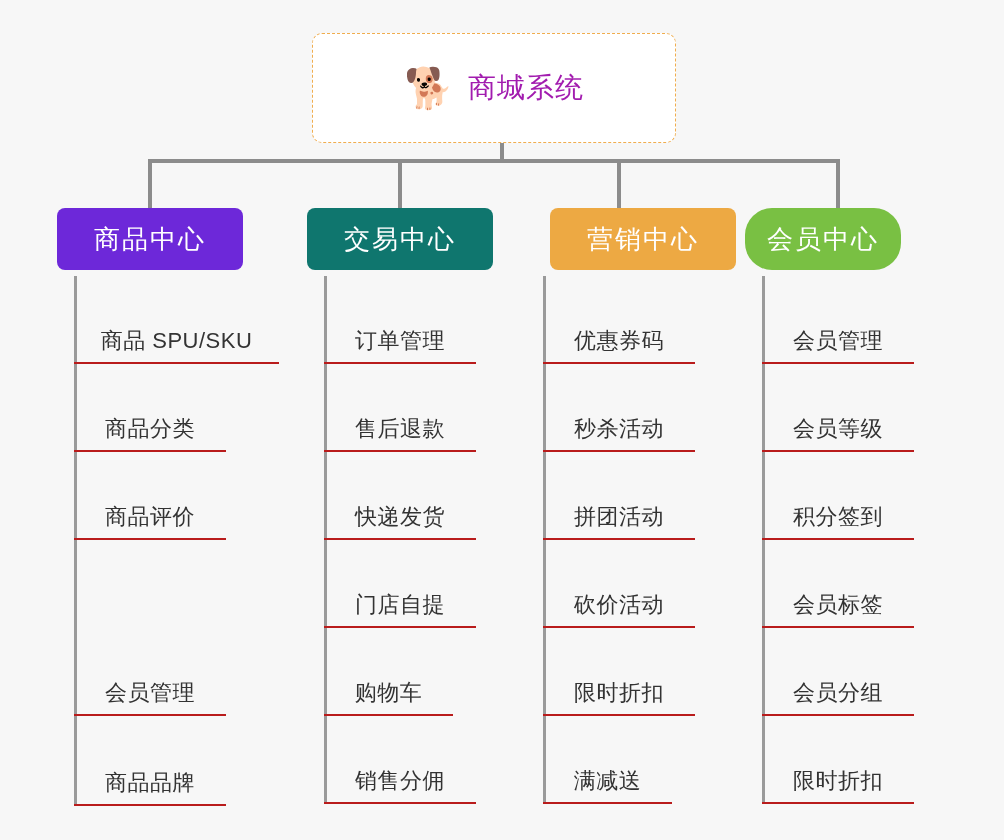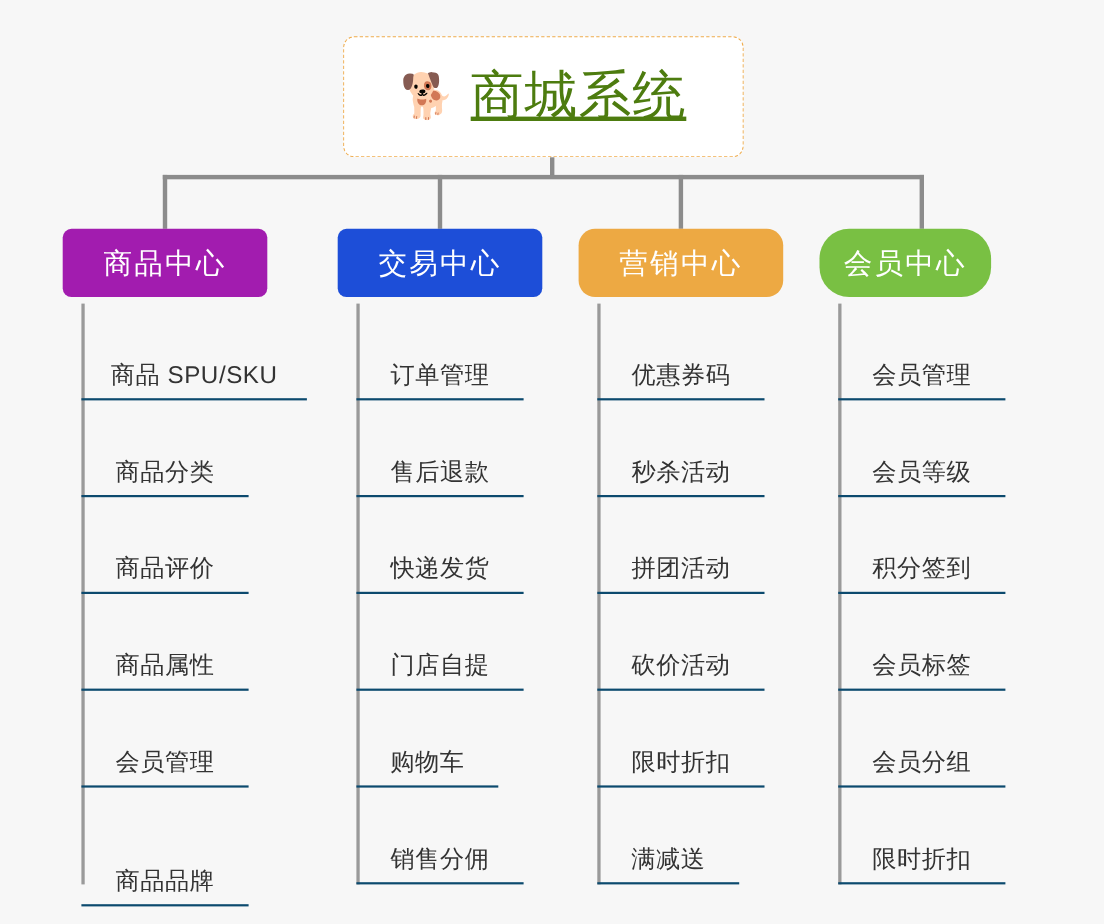--- a/index.html
+++ b/index.html
@@ -35,26 +35,25 @@
     align-items: center;
     justify-content: center;
     gap: 14px;
   }
   .root-emoji {
     font-size: 40px;
     line-height: 1;
     display: block;
   }
   .root-title {
-    font-size: 48px;
-    color: #4d7c0f;
+    font-size: 28px;
+    color: #a21caf;
     letter-spacing: 1px;
     line-height: 1;
     white-space: nowrap;
-    text-decoration: underline;
   }
 
   
   .conn {
     position: absolute;
     background: #8c8c8c;
   }
   .conn-v { width: 3px; }
   .conn-h { height: 3px; }
 
@@ -90,21 +89,21 @@
   .leaf-item {
     position: absolute;
     left: 0;
     height: 88px;
     box-sizing: border-box;
     display: flex;
     align-items: flex-end;
     justify-content: center;
   }
   .leaf-inner {
-    border-bottom: 2px solid #0c4a6e;
+    border-bottom: 2px solid #b91c1c;
     width: 100%;
     box-sizing: border-box;
     display: flex;
     align-items: flex-end;
     justify-content: center;
     padding-bottom: 4px;
     height: 100%;
   }
   .leaf-text {
     font-size: 22px;
@@ -126,93 +125,88 @@
 
   <div class="conn conn-v" style="left:500px; top:143px; width:4px; height:19px;"></div>
   <div class="conn conn-h" style="left:148px; top:159px; width:692px; height:4px;"></div>
 
   <div class="conn conn-v" style="left:148px; top:159px; width:4px; height:49px;"></div>
   <div class="conn conn-v" style="left:398px; top:159px; width:4px; height:49px;"></div>
   <div class="conn conn-v" style="left:617px; top:159px; width:4px; height:49px;"></div>
   <div class="conn conn-v" style="left:836px; top:159px; width:4px; height:49px;"></div>
 
   <div id="branches">
-      <div class="cat-box" style="left: 57px; top: 208px; width: 186px; background: #a21caf;">
+      <div class="cat-box" style="left: 57px; top: 208px; width: 186px; background: #6d28d9;">
         <span class="cat-label">商品中心</span>
       </div>
       <div class="leaf-col" style="left: 74px; top: 276px; width: 240px; height: 528px;">
         <div class="leaf-spine" style="height: 528px;"></div>
         <div class="leaf-item" style="top: 0px; width: 205px;">
           <div class="leaf-inner">
             <span class="leaf-text">商品 SPU/SKU</span>
           </div>
         </div>
         <div class="leaf-item" style="top: 88px; width: 152px;">
           <div class="leaf-inner">
             <span class="leaf-text">商品分类</span>
           </div>
         </div>
         <div class="leaf-item" style="top: 176px; width: 152px;">
           <div class="leaf-inner">
             <span class="leaf-text">商品评价</span>
           </div>
         </div>
+        <div class="leaf-item" style="top: 352px; width: 152px;">
+          <div class="leaf-inner">
+            <span class="leaf-text">会员管理</span>
+          </div>
+        </div>
+        <div class="leaf-item" style="top: 442px; width: 152px;">
+          <div class="leaf-inner">
+            <span class="leaf-text">商品品牌</span>
+          </div>
+        </div>
+      </div>
+      <div class="cat-box" style="left: 307px; top: 208px; width: 186px; background: #0f766e;">
+        <span class="cat-label">交易中心</span>
+      </div>
+      <div class="leaf-col" style="left: 324px; top: 276px; width: 240px; height: 528px;">
+        <div class="leaf-spine" style="height: 528px;"></div>
+        <div class="leaf-item" style="top: 0px; width: 152px;">
+          <div class="leaf-inner">
+            <span class="leaf-text">订单管理</span>
+          </div>
+        </div>
+        <div class="leaf-item" style="top: 88px; width: 152px;">
+          <div class="leaf-inner">
+            <span class="leaf-text">售后退款</span>
+          </div>
+        </div>
+        <div class="leaf-item" style="top: 176px; width: 152px;">
+          <div class="leaf-inner">
+            <span class="leaf-text">快递发货</span>
+          </div>
+        </div>
         <div class="leaf-item" style="top: 264px; width: 152px;">
           <div class="leaf-inner">
-            <span class="leaf-text">商品属性</span>
-          </div>
-        </div>
-        <div class="leaf-item" style="top: 352px; width: 152px;">
-          <div class="leaf-inner">
-            <span class="leaf-text">会员管理</span>
-          </div>
-        </div>
-        <div class="leaf-item" style="top: 460px; width: 152px;">
-          <div class="leaf-inner">
-            <span class="leaf-text">商品品牌</span>
-          </div>
-        </div>
-      </div>
-      <div class="cat-box" style="left: 307px; top: 208px; width: 186px; background: #1d4ed8;">
-        <span class="cat-label">交易中心</span>
-      </div>
-      <div class="leaf-col" style="left: 324px; top: 276px; width: 240px; height: 528px;">
-        <div class="leaf-spine" style="height: 528px;"></div>
-        <div class="leaf-item" style="top: 0px; width: 152px;">
-          <div class="leaf-inner">
-            <span class="leaf-text">订单管理</span>
-          </div>
-        </div>
-        <div class="leaf-item" style="top: 88px; width: 152px;">
-          <div class="leaf-inner">
-            <span class="leaf-text">售后退款</span>
-          </div>
-        </div>
-        <div class="leaf-item" style="top: 176px; width: 152px;">
-          <div class="leaf-inner">
-            <span class="leaf-text">快递发货</span>
-          </div>
-        </div>
-        <div class="leaf-item" style="top: 264px; width: 152px;">
-          <div class="leaf-inner">
             <span class="leaf-text">门店自提</span>
           </div>
         </div>
         <div class="leaf-item" style="top: 352px; width: 129px;">
           <div class="leaf-inner">
             <span class="leaf-text">购物车</span>
           </div>
         </div>
         <div class="leaf-item" style="top: 440px; width: 152px;">
           <div class="leaf-inner">
             <span class="leaf-text">销售分佣</span>
           </div>
         </div>
       </div>
-      <div class="cat-box" style="left: 526px; top: 208px; width: 186px; background: rgb(237, 169, 67); border-radius: 15px;">
+      <div class="cat-box" style="left: 550px; top: 208px; width: 186px; background: rgb(237, 169, 67);">
         <span class="cat-label">营销中心</span>
       </div>
       <div class="leaf-col" style="left: 543px; top: 276px; width: 240px; height: 528px;">
         <div class="leaf-spine" style="height: 528px;"></div>
         <div class="leaf-item" style="top: 88px; width: 152px;">
           <div class="leaf-inner">
             <span class="leaf-text">秒杀活动</span>
           </div>
         </div>
         <div class="leaf-item" style="top: 0px; width: 152px;">

